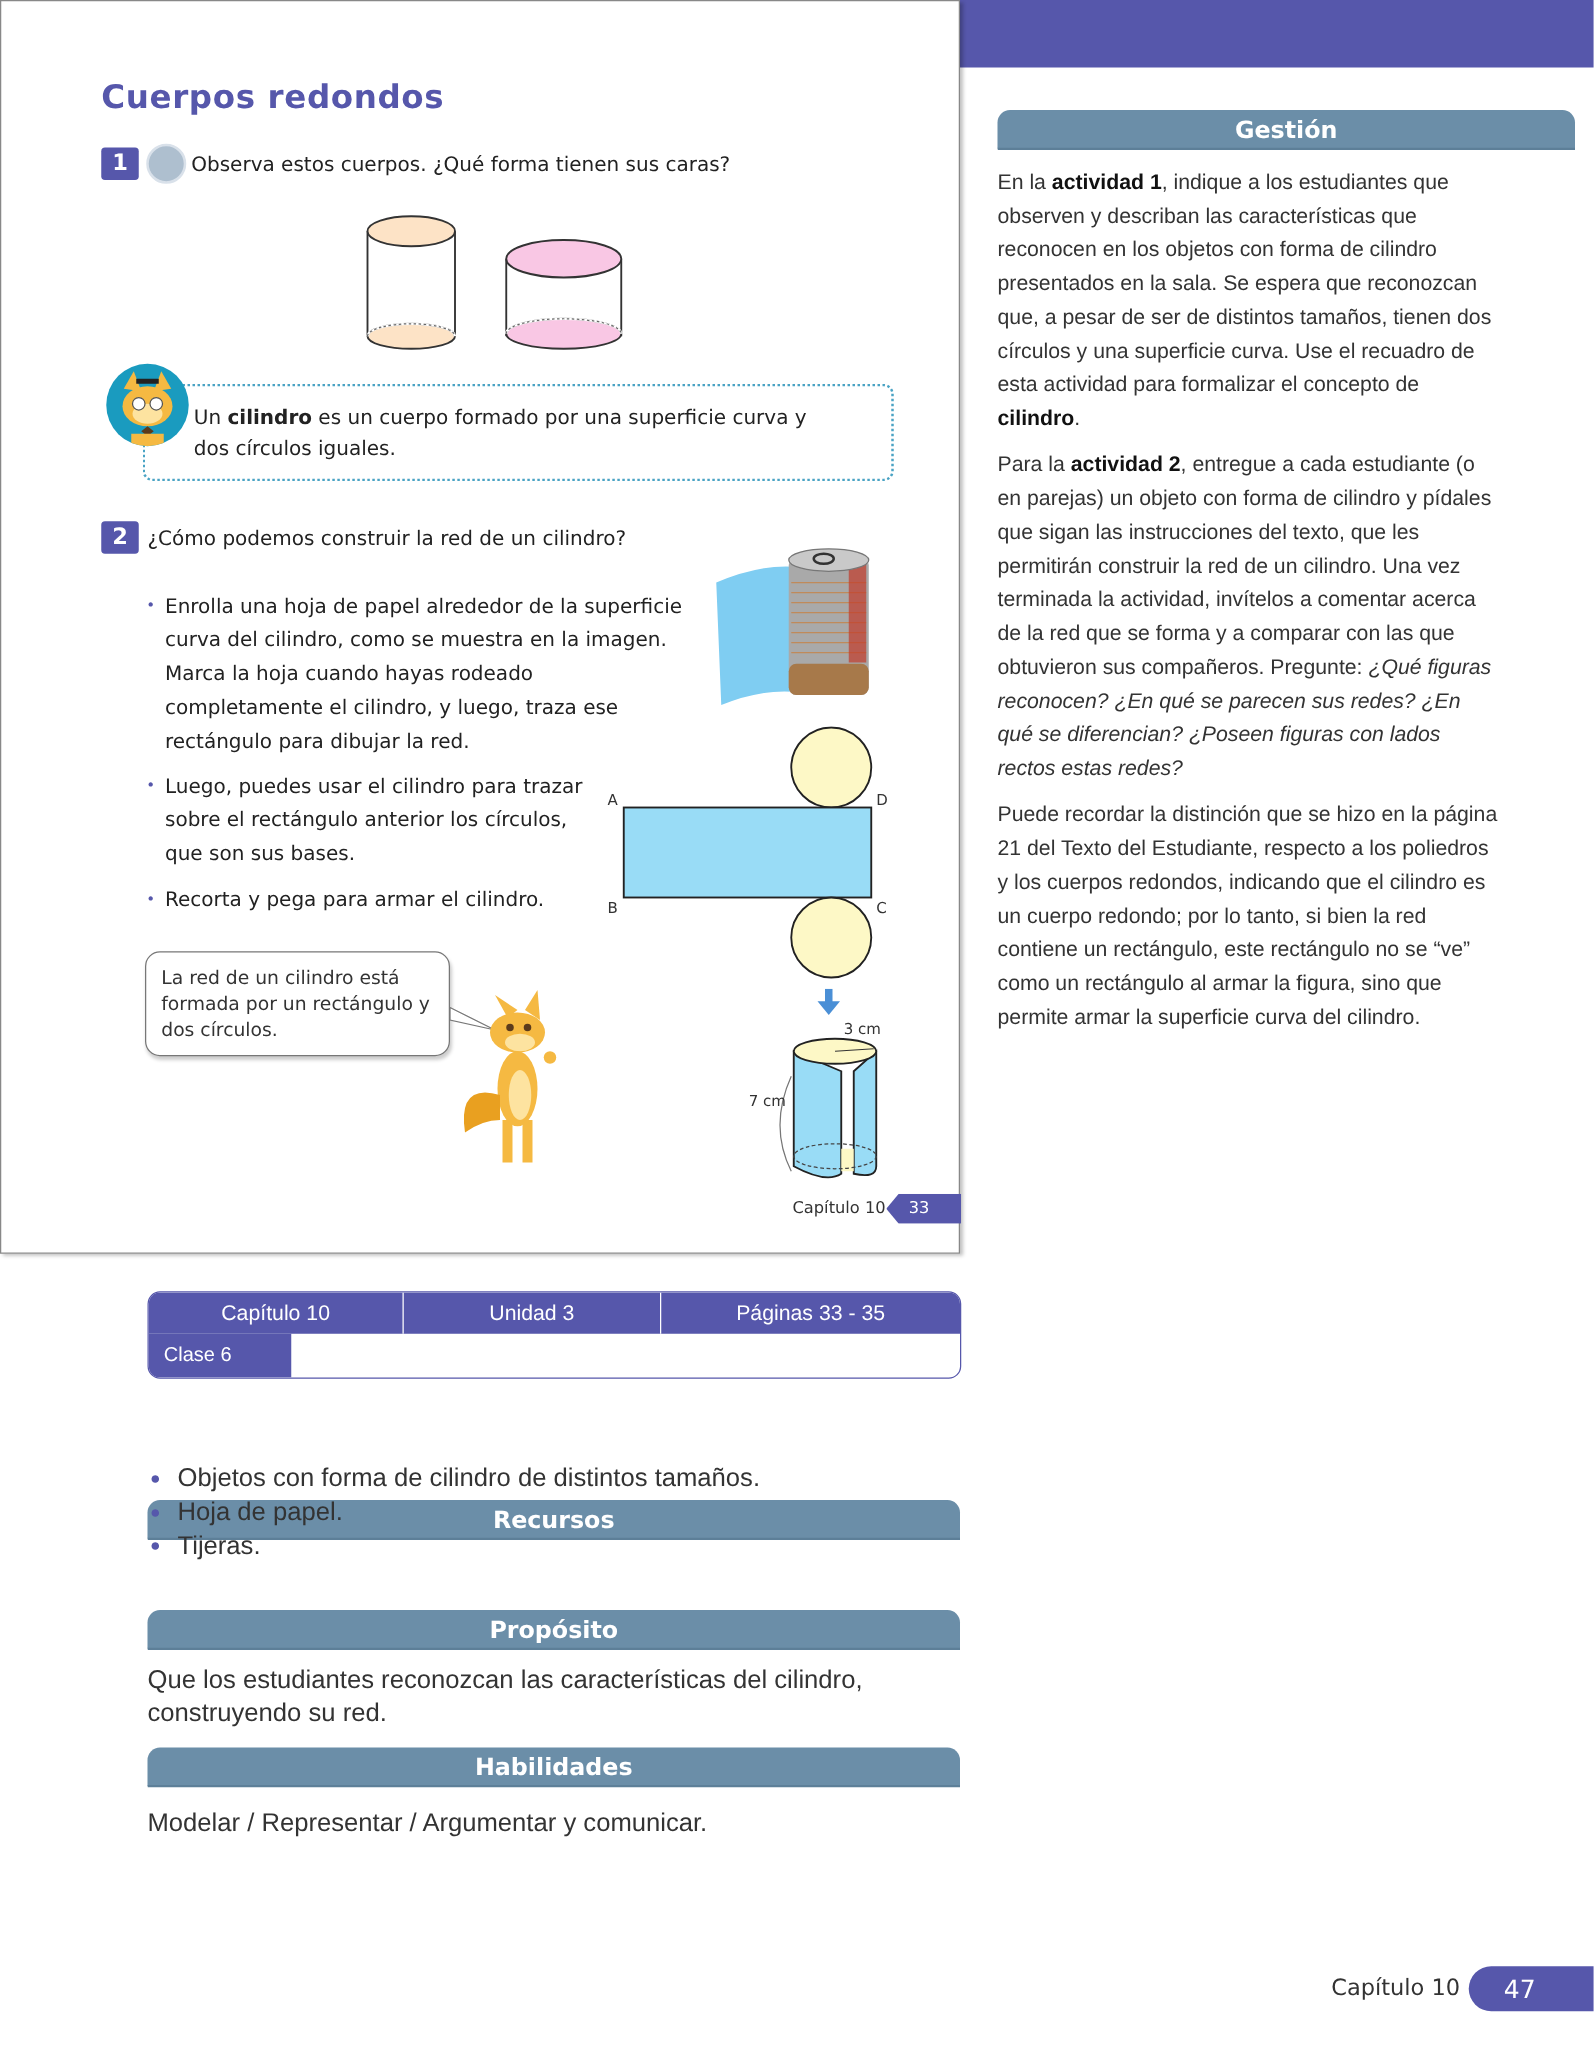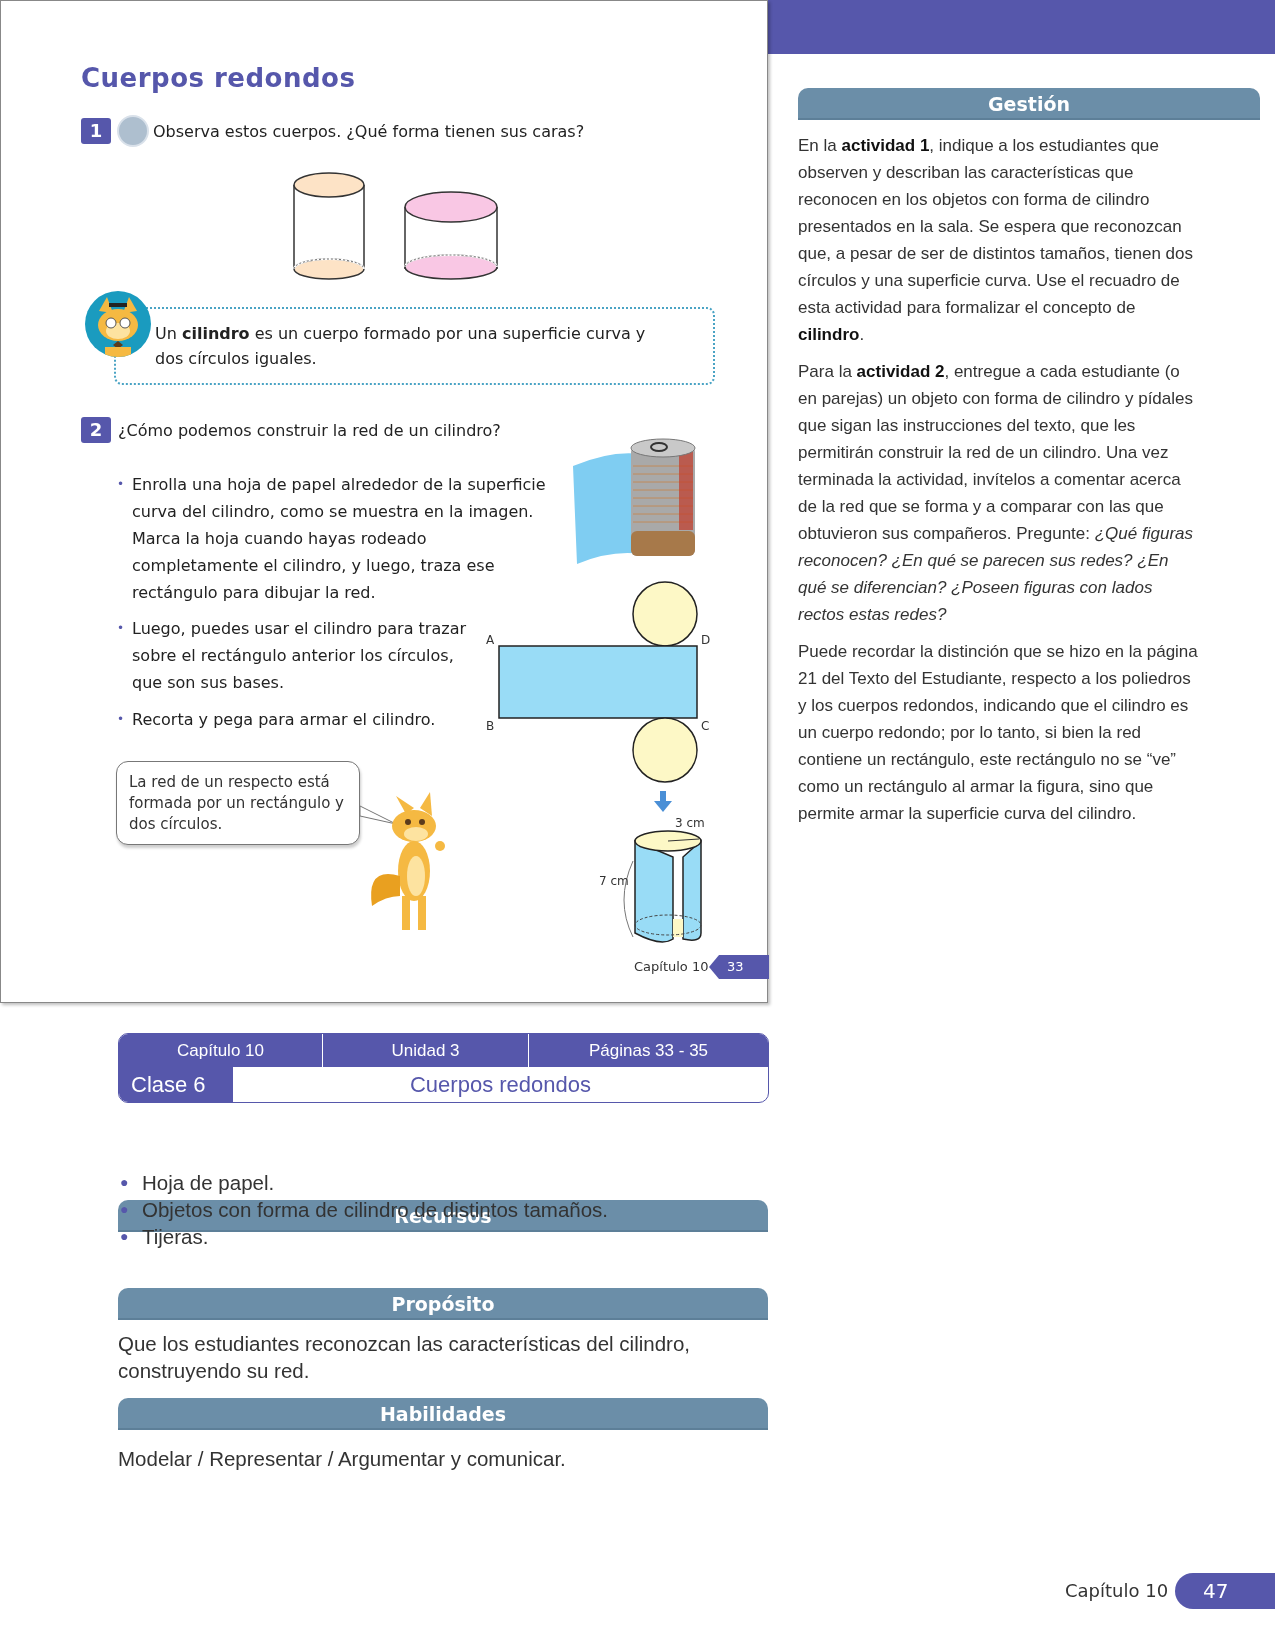--- a/index.html
+++ b/index.html
@@ -32,21 +32,21 @@
   .gestion-header { left: 798px; top: 88px; width: 462px; }
   .gestion-body { left: 798px; top: 132px; width: 400px; font-family: "Liberation Sans", sans-serif; font-size: 17px; line-height: 27px; color: #333; }
   .gestion-body p { margin-bottom: 10px; }
   .gestion-body b { color: #111; }
 
   
   .info-table { left: 118px; top: 1033px; width: 651px; height: 70px; border: 1.5px solid #5657ab; border-radius: 10px; overflow: hidden; font-family: "Liberation Sans", sans-serif; }
   .info-row1 { display: flex; height: 33px; background: #5657ab; color: #fff; font-size: 17px; }
   .info-row1 div { text-align: center; line-height: 33px; border-right: 1px solid #fff; }
   .info-row1 div:last-child { border-right: none; }
-  .info-row2 { display: flex; height: 35px; font-size: 22px; }
+  .info-row2 { display: flex; height: 35px; font-size: 16px; flex-direction: column; }
   .info-clase { width: 114px; background: #5657ab; color: #fff; line-height: 35px; padding-left: 12px; }
   .info-topic { flex: 1; text-align: center; line-height: 35px; color: #5657ab; }
 
   .lower-header { left: 118px; width: 650px; }
   .lower-body { left: 118px; width: 650px; font-family: "Liberation Sans", sans-serif; font-size: 20.5px; line-height: 27px; color: #333; }
   .lower-list li { list-style: none; padding-left: 24px; position: relative; }
   .lower-list li::before { content: "●"; position: absolute; left: 2px; top: 0; color: #5657ab; font-size: 14px; }
 
   .page-footer-text { left: 1065px; top: 1580px; font-size: 18px; color: #333; }
   .page-footer-num { left: 1175px; top: 1573px; width: 100px; height: 36px; background: #5657ab; color: #fff; font-size: 20px; line-height: 36px; padding-left: 28px; border-radius: 18px 0 0 18px; }
@@ -156,21 +156,21 @@
     <path d="M24 20 L24 112 Q50 126 62 118 L62 36 Z" fill="#99dcf6" stroke="#222" stroke-width="1.5"></path>
     <path d="M72 36 L72 118 Q90 122 90 112 L90 20 Z" fill="#99dcf6" stroke="#222" stroke-width="1.5"></path>
     <rect x="62" y="98" width="10" height="18" fill="#fdf8c6"></rect>
     <ellipse cx="57" cy="104" rx="33" ry="10" fill="none" stroke="#444" stroke-dasharray="3,2"></ellipse>
     <ellipse cx="57" cy="20" rx="33" ry="10" fill="#fdf8c6" stroke="#222" stroke-width="1.5"></ellipse>
     <line x1="57" y1="20" x2="88" y2="18" stroke="#333" stroke-width="1"></line>
   </svg>
   <div class="abs net-label" style="left:674px;top:815px;">3 cm</div>
   <div class="abs net-label" style="left:598px;top:873px;">7 cm</div>
 
-  <div class="abs speech">La red de un respecto está formada por un rectángulo y dos círculos.</div>
+  <div class="abs speech">La red de un cilindro está formada por un rectángulo y dos círculos.</div>
   <svg class="abs" style="left:355px;top:785px;" width="100" height="150">
     <polygon points="4,20 40,38 4,30" fill="#fff" stroke="#777"></polygon>
     <polygon points="40,10 50,28 58,22" fill="#f5b942"></polygon>
     <polygon points="64,22 74,6 76,30" fill="#f5b942"></polygon>
     <ellipse cx="58" cy="40" rx="22" ry="16" fill="#f5b942"></ellipse>
     <ellipse cx="60" cy="48" rx="12" ry="7" fill="#fde3a0"></ellipse>
     <circle cx="52" cy="36" r="3" fill="#5b3b1c"></circle>
       <circle cx="66" cy="36" r="3" fill="#5b3b1c"></circle>
     <ellipse cx="58" cy="85" rx="16" ry="30" fill="#f5b942"></ellipse>
     <ellipse cx="60" cy="90" rx="9" ry="20" fill="#fde3a0"></ellipse>
@@ -198,22 +198,22 @@
     <div style="flex:1;">Páginas 33 - 35</div>
   </div>
   <div class="info-row2">
     <div class="info-clase">Clase 6</div>
     <div class="info-topic">Cuerpos redondos</div>
   </div>
 </div>
 
 <div class="abs section-header lower-header" style="top:1176px;margin-top:24px;">Recursos</div>
 <ul class="abs lower-body lower-list" style="top:1169px;">
+  <li>Objetos con forma de cilindro de distintos tamaños.</li>
   <li>Hoja de papel.</li>
-  <li>Objetos con forma de cilindro de distintos tamaños.</li>
   <li>Tijeras.</li>
 </ul>
 
 <div class="abs section-header lower-header" style="top:1288px;">Propósito</div>
 <div class="abs lower-body" style="top:1330px;width:580px;">Que los estudiantes reconozcan las características del cilindro, construyendo su red.</div>
 
 <div class="abs section-header lower-header" style="top:1398px;">Habilidades</div>
 <div class="abs lower-body" style="top:1445px;">Modelar / Representar / Argumentar y comunicar.</div>
 
 <div class="abs page-footer-text">Capítulo 10</div>

